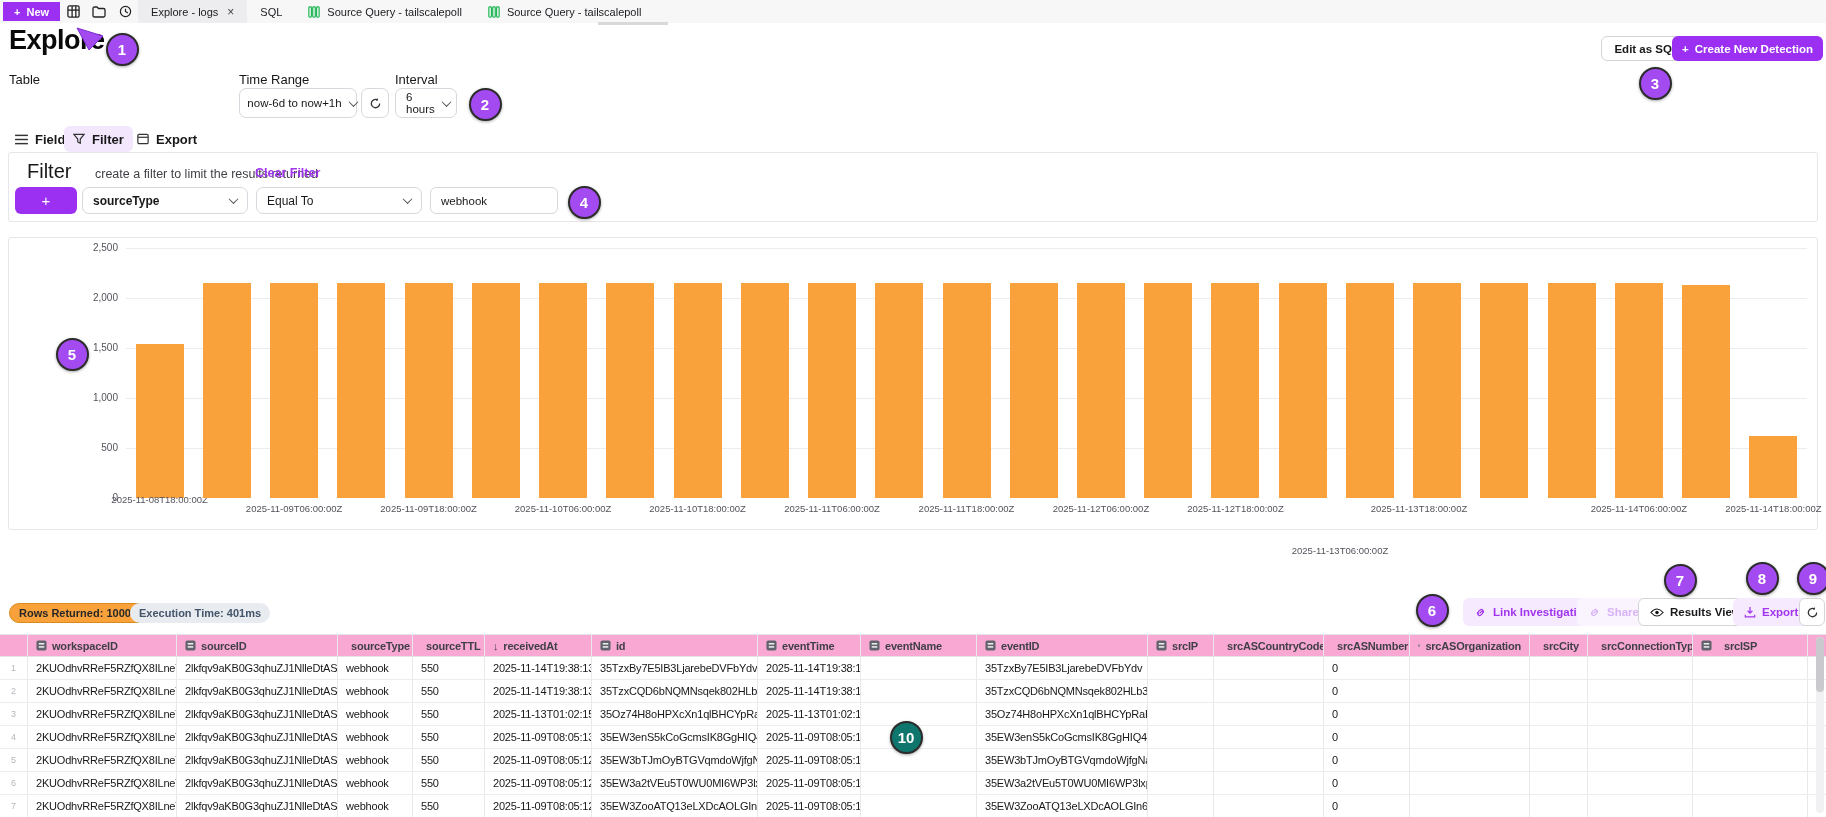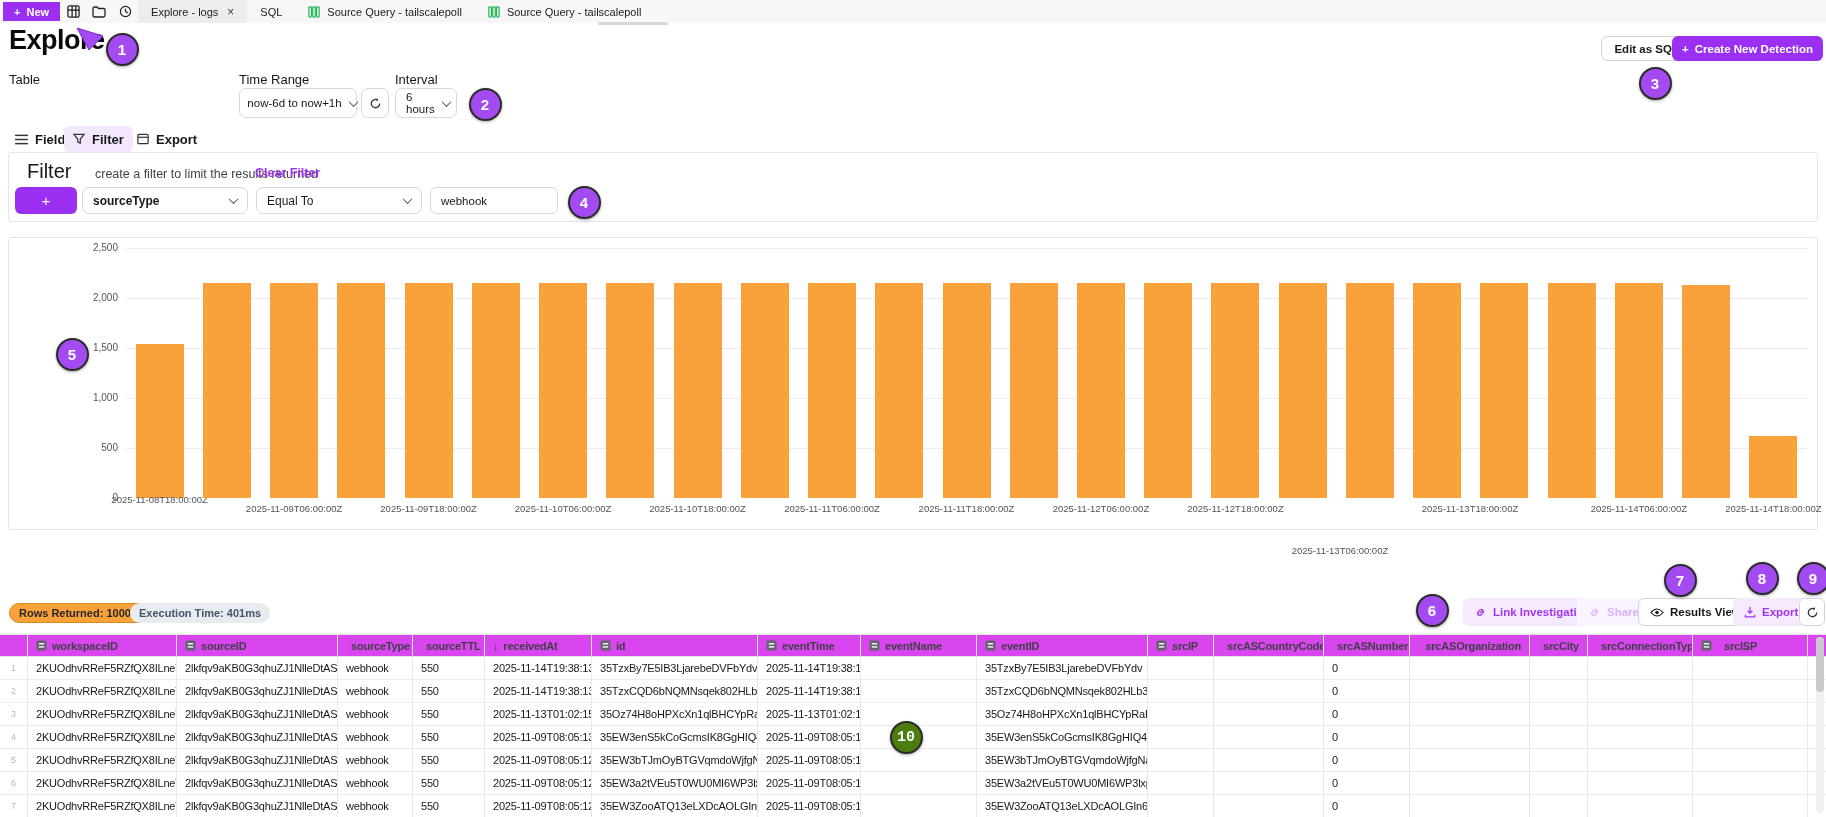--- a/index.html
+++ b/index.html
@@ -82,21 +82,21 @@
     gap:5px; border-radius:10px; font-size:11px; font-weight:bold; padding:0 9px; }
   .badge-rows { left:9px; background:#F9A13B; border:1px solid #d98b1d; color:#27272a; }
   .badge-exec { left:130px; background:#e8ecf0; color:#44546a;justify-content:center; }
   .act-btn { position:absolute; top:598px; height:28px; }
   .lavender { background:#f6ebfe; color:#a135ef; }
   .lavender-dis { background:#faf4fe; color:#d9b3f7; cursor:default; }
   .outline { background:#fff; border:1px solid #d4d4d8; color:#18181b; }
   
   .datatable { position:absolute; left:0; top:634px; width:1826px; height:183px;
     overflow:hidden; font-size:11px; }
-  .thead { display:flex; height:23px; background:#d946ef; border-top:1px solid #e4e4e7;
+  .thead { display:flex; height:23px; background:#f9a8d4; border-top:1px solid #e4e4e7;
     border-bottom:1px solid #e4e4e7; }
   .trow { display:flex; height:23px; border-bottom:1px solid #ececef; background:#fff; }
   .cell { flex:0 0 auto; display:flex; align-items:center; gap:5px; padding:0 8px;
     border-right:1px solid #e8e8ec; overflow:hidden; white-space:nowrap; letter-spacing:-0.2px; }
   .hcell { font-weight:bold; color:#3f3f46; font-size:11px; }
   .rownum { justify-content:center; color:#b4b7bd; font-size:9px; padding:0 2px; }
   .sort-arrow { font-size:11px; color:#3f3f46; }
   .vscroll { position:absolute; right:2px; top:637px; width:8px; height:176px;
     background:#f1f1f3; border-radius:4px; }
   .vscroll-thumb { position:absolute; top:0; left:0; width:8px; height:55px;
@@ -272,21 +272,21 @@
       <div class="bar" style="left: 1067.98px; top: 45px; width: 48px; height: 215px; background: rgb(249, 161, 59);"></div>
       <div class="xtick" style="left: 1026.98px; top: 265px;">2025-11-12T06:00:00Z</div>
       <div class="bar" style="left: 1135.22px; top: 45px; width: 48px; height: 215px; background: rgb(249, 161, 59);"></div>
       <div class="bar" style="left: 1202.46px; top: 45px; width: 48px; height: 215px; background: rgb(249, 161, 59);"></div>
       <div class="xtick" style="left: 1161.46px; top: 265px;">2025-11-12T18:00:00Z</div>
       <div class="bar" style="left: 1269.7px; top: 45px; width: 48px; height: 215px; background: rgb(249, 161, 59);"></div>
       <div class="bar" style="left: 1336.94px; top: 45px; width: 48px; height: 215px; background: rgb(249, 161, 59);"></div>
       <div class="xtick" style="left: 1266px; top: 265px; margin-top: 42px;">2025-11-13T06:00:00Z</div>
       <div class="bar" style="left: 1404.18px; top: 45px; width: 48px; height: 215px; background: rgb(249, 161, 59);"></div>
       <div class="bar" style="left: 1471.42px; top: 45px; width: 48px; height: 215px; background: rgb(249, 161, 59);"></div>
-      <div class="xtick" style="left: 1396px; top: 265px;">2025-11-13T18:00:00Z</div>
+      <div class="xtick" style="left: 1345px; top: 265px;">2025-11-13T18:00:00Z</div>
       <div class="bar" style="left: 1538.66px; top: 45px; width: 48px; height: 215px; background: rgb(249, 161, 59);"></div>
       <div class="bar" style="left: 1605.9px; top: 45px; width: 48px; height: 215px; background: rgb(249, 161, 59);"></div>
       <div class="xtick" style="left: 1564.9px; top: 265px;">2025-11-14T06:00:00Z</div>
       <div class="bar" style="left: 1673.14px; top: 47px; width: 48px; height: 213px; background: rgb(249, 161, 59);"></div>
       <div class="bar" style="left: 1740.38px; top: 198px; width: 48px; height: 62px; background: rgb(249, 161, 59);"></div>
       <div class="xtick" style="left: 1699.38px; top: 265px;">2025-11-14T18:00:00Z</div>
     </div>
 
 
   <div class="badge badge-rows">
@@ -608,16 +608,16 @@
   <div id="annotations">
       <div class="ann" style="left: 105.5px; top: 32.5px; background: rgb(164, 74, 241);">1</div>
       <div class="ann" style="left: 468.5px; top: 87.5px; background: rgb(164, 74, 241);">2</div>
       <div class="ann" style="left: 1638.5px; top: 66.5px; background: rgb(164, 74, 241);">3</div>
       <div class="ann" style="left: 567.5px; top: 185.5px; background: rgb(164, 74, 241);">4</div>
       <div class="ann" style="left: 55.5px; top: 337.5px; background: rgb(164, 74, 241);">5</div>
       <div class="ann" style="left: 1415.5px; top: 593.5px; background: rgb(164, 74, 241);">6</div>
       <div class="ann" style="left: 1663.5px; top: 563.5px; background: rgb(164, 74, 241);">7</div>
       <div class="ann" style="left: 1745.5px; top: 561.5px; background: rgb(164, 74, 241);">8</div>
       <div class="ann" style="left: 1796.5px; top: 561.5px; background: rgb(164, 74, 241);">9</div>
-      <div class="ann" style="left: 889.5px; top: 720.5px; background: #4d7c0f; font-family: Liberation Mono, monospace;">10</div>
+      <div class="ann" style="left: 889.5px; top: 720.5px; background: #0f766e;">10</div>
     </div>
 
 </div>
 
 </body></html>

